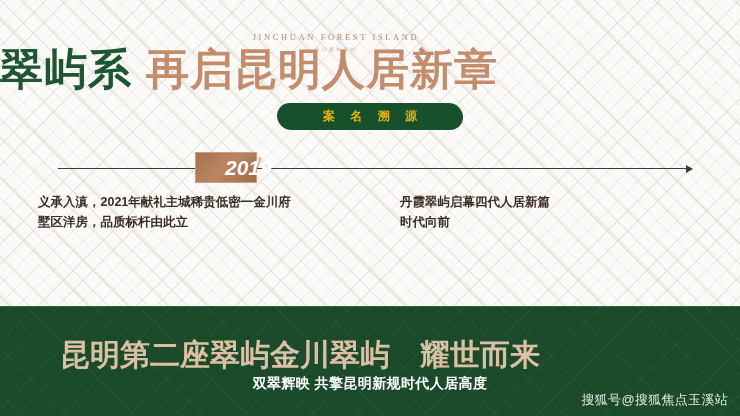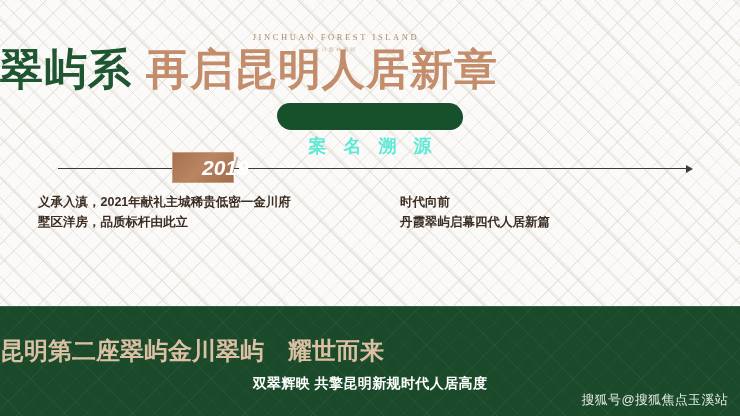--- a/index.html
+++ b/index.html
@@ -101,27 +101,26 @@
     height: 27px;
     background: #16512c;
     border-radius: 14px 16px 14px 16px;
     box-shadow: 0 1px 0 rgba(255,255,255,0.55);
   }
   .tag-banner-text {
     display: block;
     width: 100%;
     text-align: center;
     line-height: 27px;
-    font-size: 18px;
-    font-weight: bold;
-    color: #5eead4;
+    font-size: 12px;
+    font-weight: bold;
+    color: #eab308;
     letter-spacing: 6px;
     text-indent: 6px;
     font-family: "Liberation Sans", "DejaVu Sans", sans-serif;
-    margin-top: 30px;
   }
 
   
   .timeline {
     position: absolute;
     top: 152px;
     left: 0;
     width: 740px;
     height: 34px;
   }
@@ -145,21 +144,21 @@
   }
   .year-badge {
     position: absolute;
     top: 0;
     width: 62px;
     height: 31px;
     background: linear-gradient(135deg, #a5714f 0%, #b98562 48%, #a06c4a 100%);
     border: 1px solid #c99f7f;
     box-sizing: border-box;
   }
-  .year-badge.left  { left: 172px; padding-left: 29px; }
+  .year-badge.left  { left: 195px; padding-left: 29px; }
   .year-badge.right { left: 491px; }
   .year-text {
     display: block;
     width: 100%;
     text-align: center;
     line-height: 29px;
     font-family: "Liberation Sans", "DejaVu Sans", sans-serif;
     font-weight: bold;
     font-style: italic;
     font-size: 21px;
@@ -230,24 +229,25 @@
         rgba(255,255,255,0.035) 1px,
         rgba(255,255,255,0) 1px,
         rgba(255,255,255,0) 16px);
     border-top: 1px solid #2c6340;
   }
   .footer-title {
     position: absolute;
     top: 28px;
     left: 0;
     width: 600px;
-    white-space: nowrap;
-    font-family: "Liberation Serif", "DejaVu Serif", serif;
-    font-weight: bold;
-    font-size: 24px;
+    text-align: center;
+    white-space: nowrap;
+    font-family: "Liberation Serif", "DejaVu Serif", serif;
+    font-weight: bold;
+    font-size: 30px;
     letter-spacing: 0px;
     color: #dcc0a4;
   }
   .footer-sub {
     position: absolute;
     top: 68px;
     left: 0;
     width: 740px;
     text-align: center;
     white-space: nowrap;
@@ -297,22 +297,22 @@
     </div>
 
   </div>
 
   <div class="tl-caption left">
     <span>义承入滇，2021年献礼主城稀贵低密一金川府</span>
     <span>墅区洋房，品质标杆由此立</span>
   </div>
 
   <div class="tl-caption right">
+    <span>丹霞翠屿启幕四代人居新篇</span>
     <span>时代向前</span>
-    <span>丹霞翠屿启幕四代人居新篇</span>
   </div>
 
 
   <div class="footer">
     <div class="footer-title">昆明第二座翠屿金川翠屿　耀世而来</div>
     <div class="footer-sub">双翠辉映  共擎昆明新规时代人居高度</div>
     <div class="watermark">搜狐号@搜狐焦点玉溪站</div>
   </div>
 
 </div>

